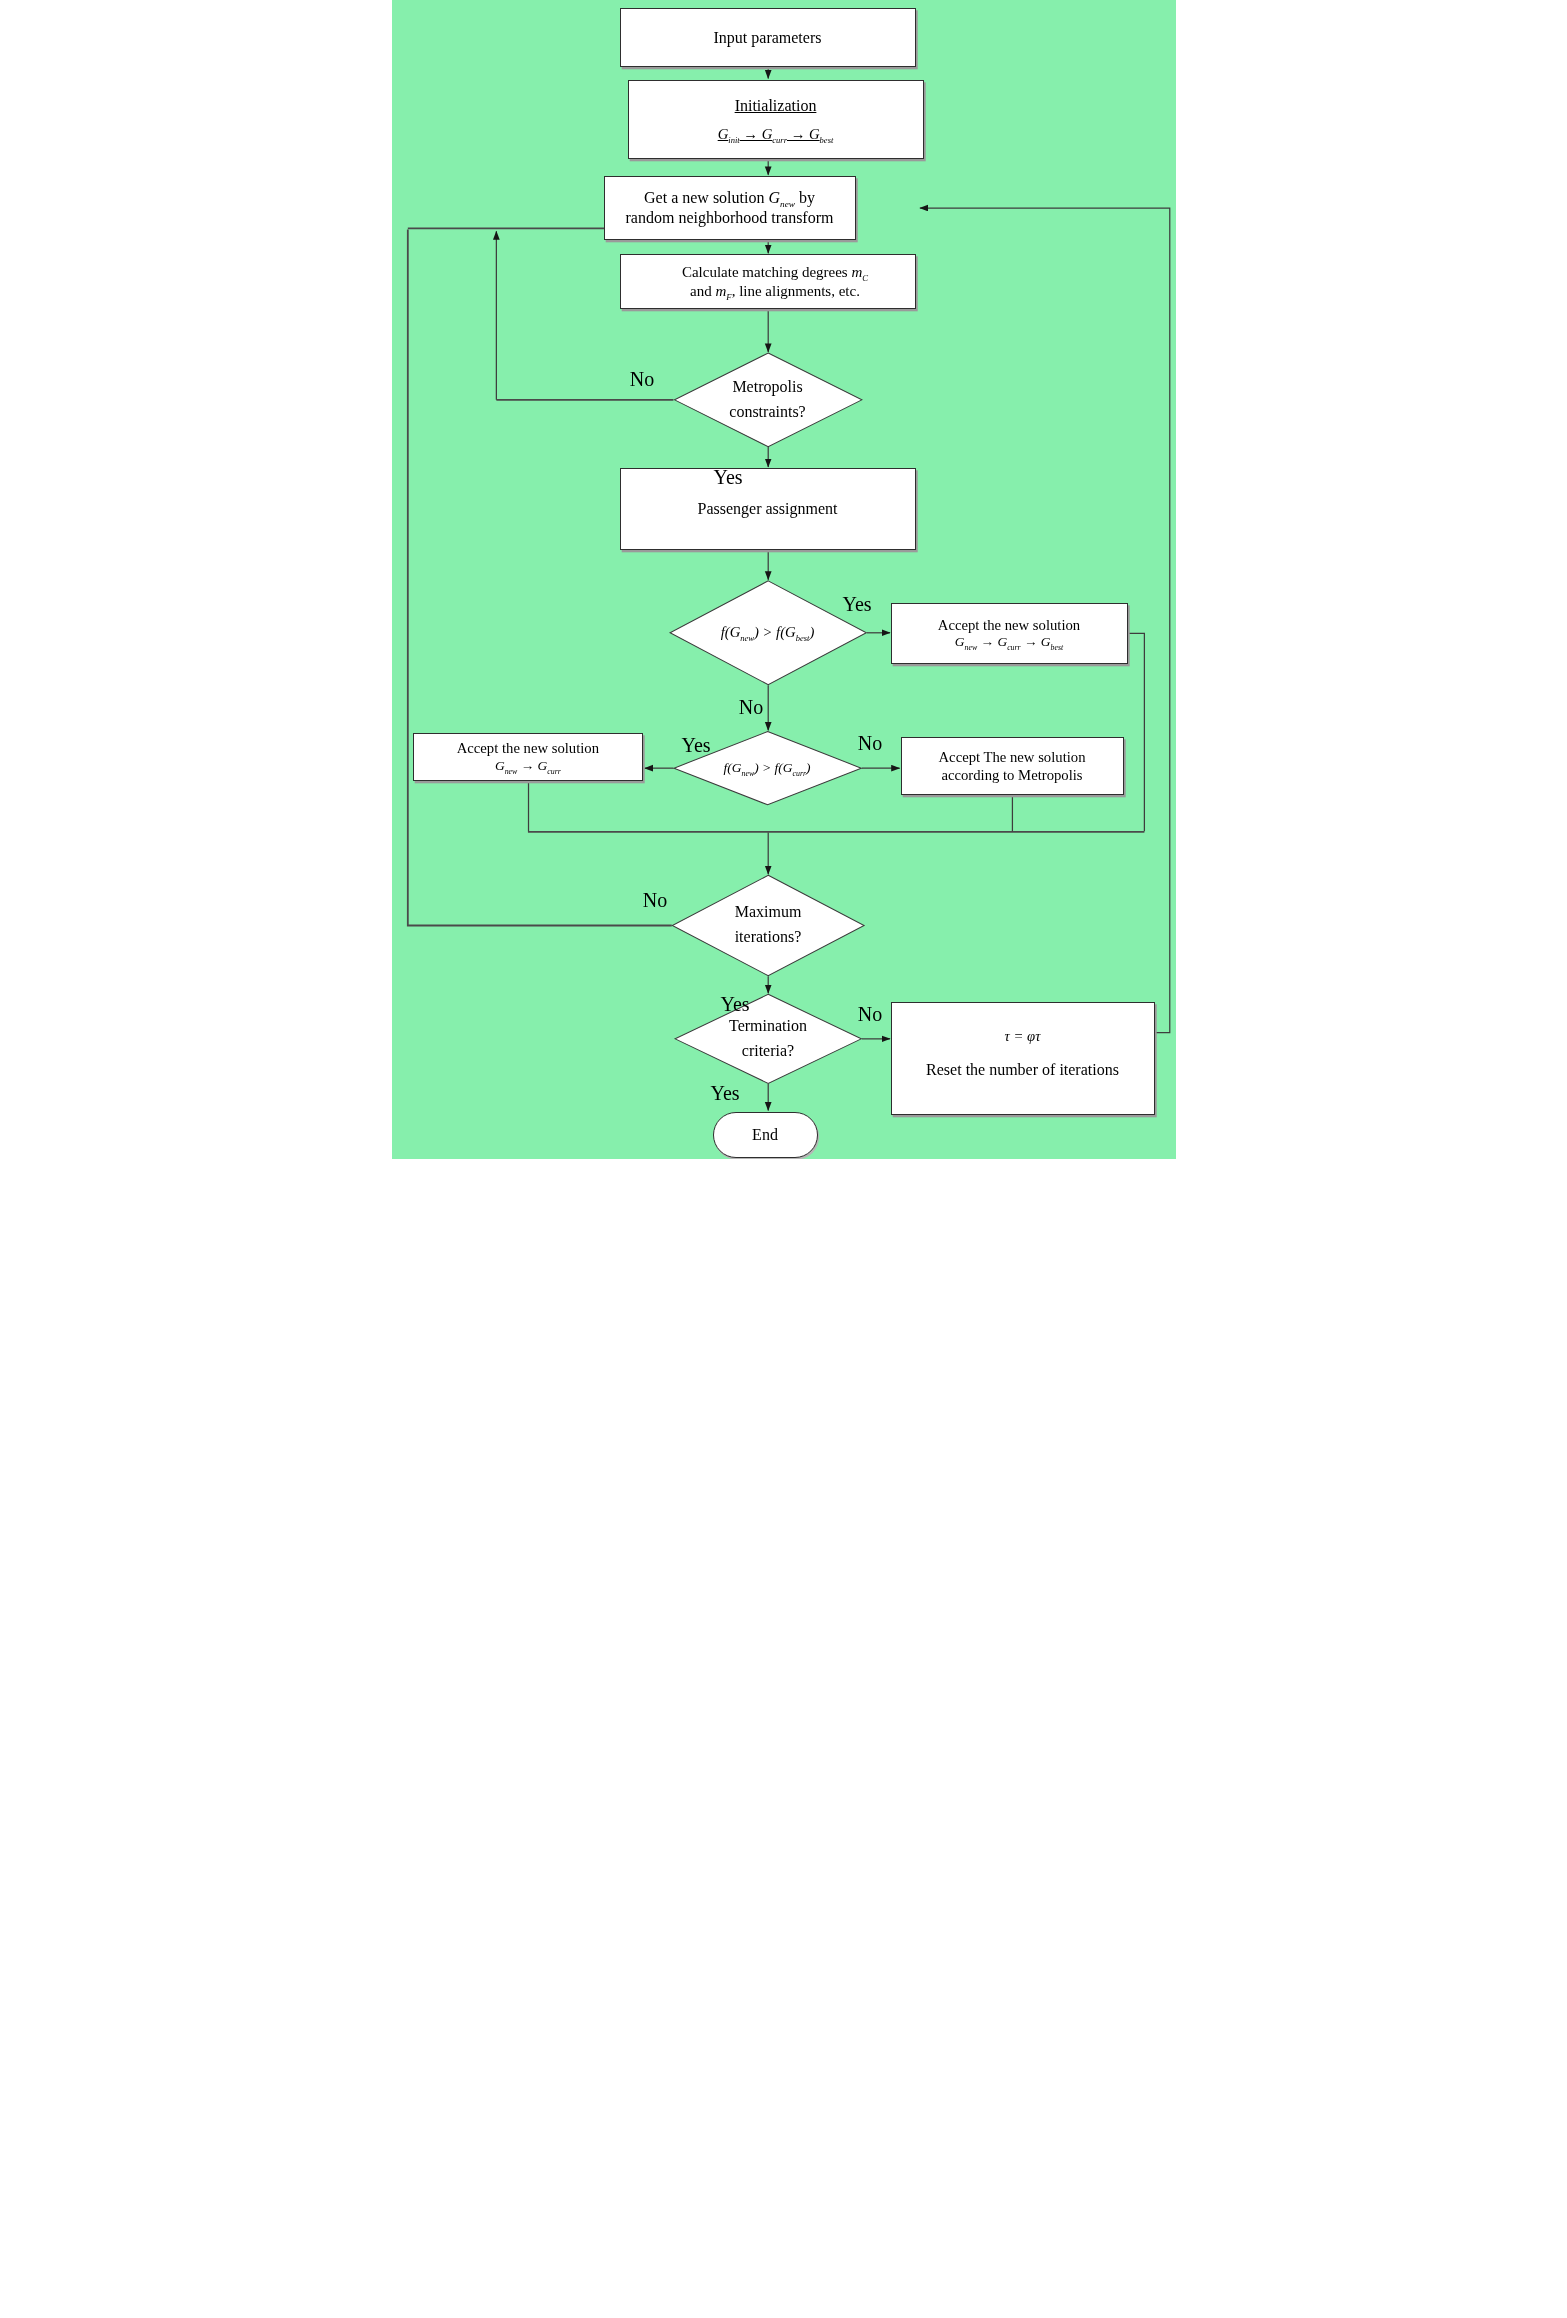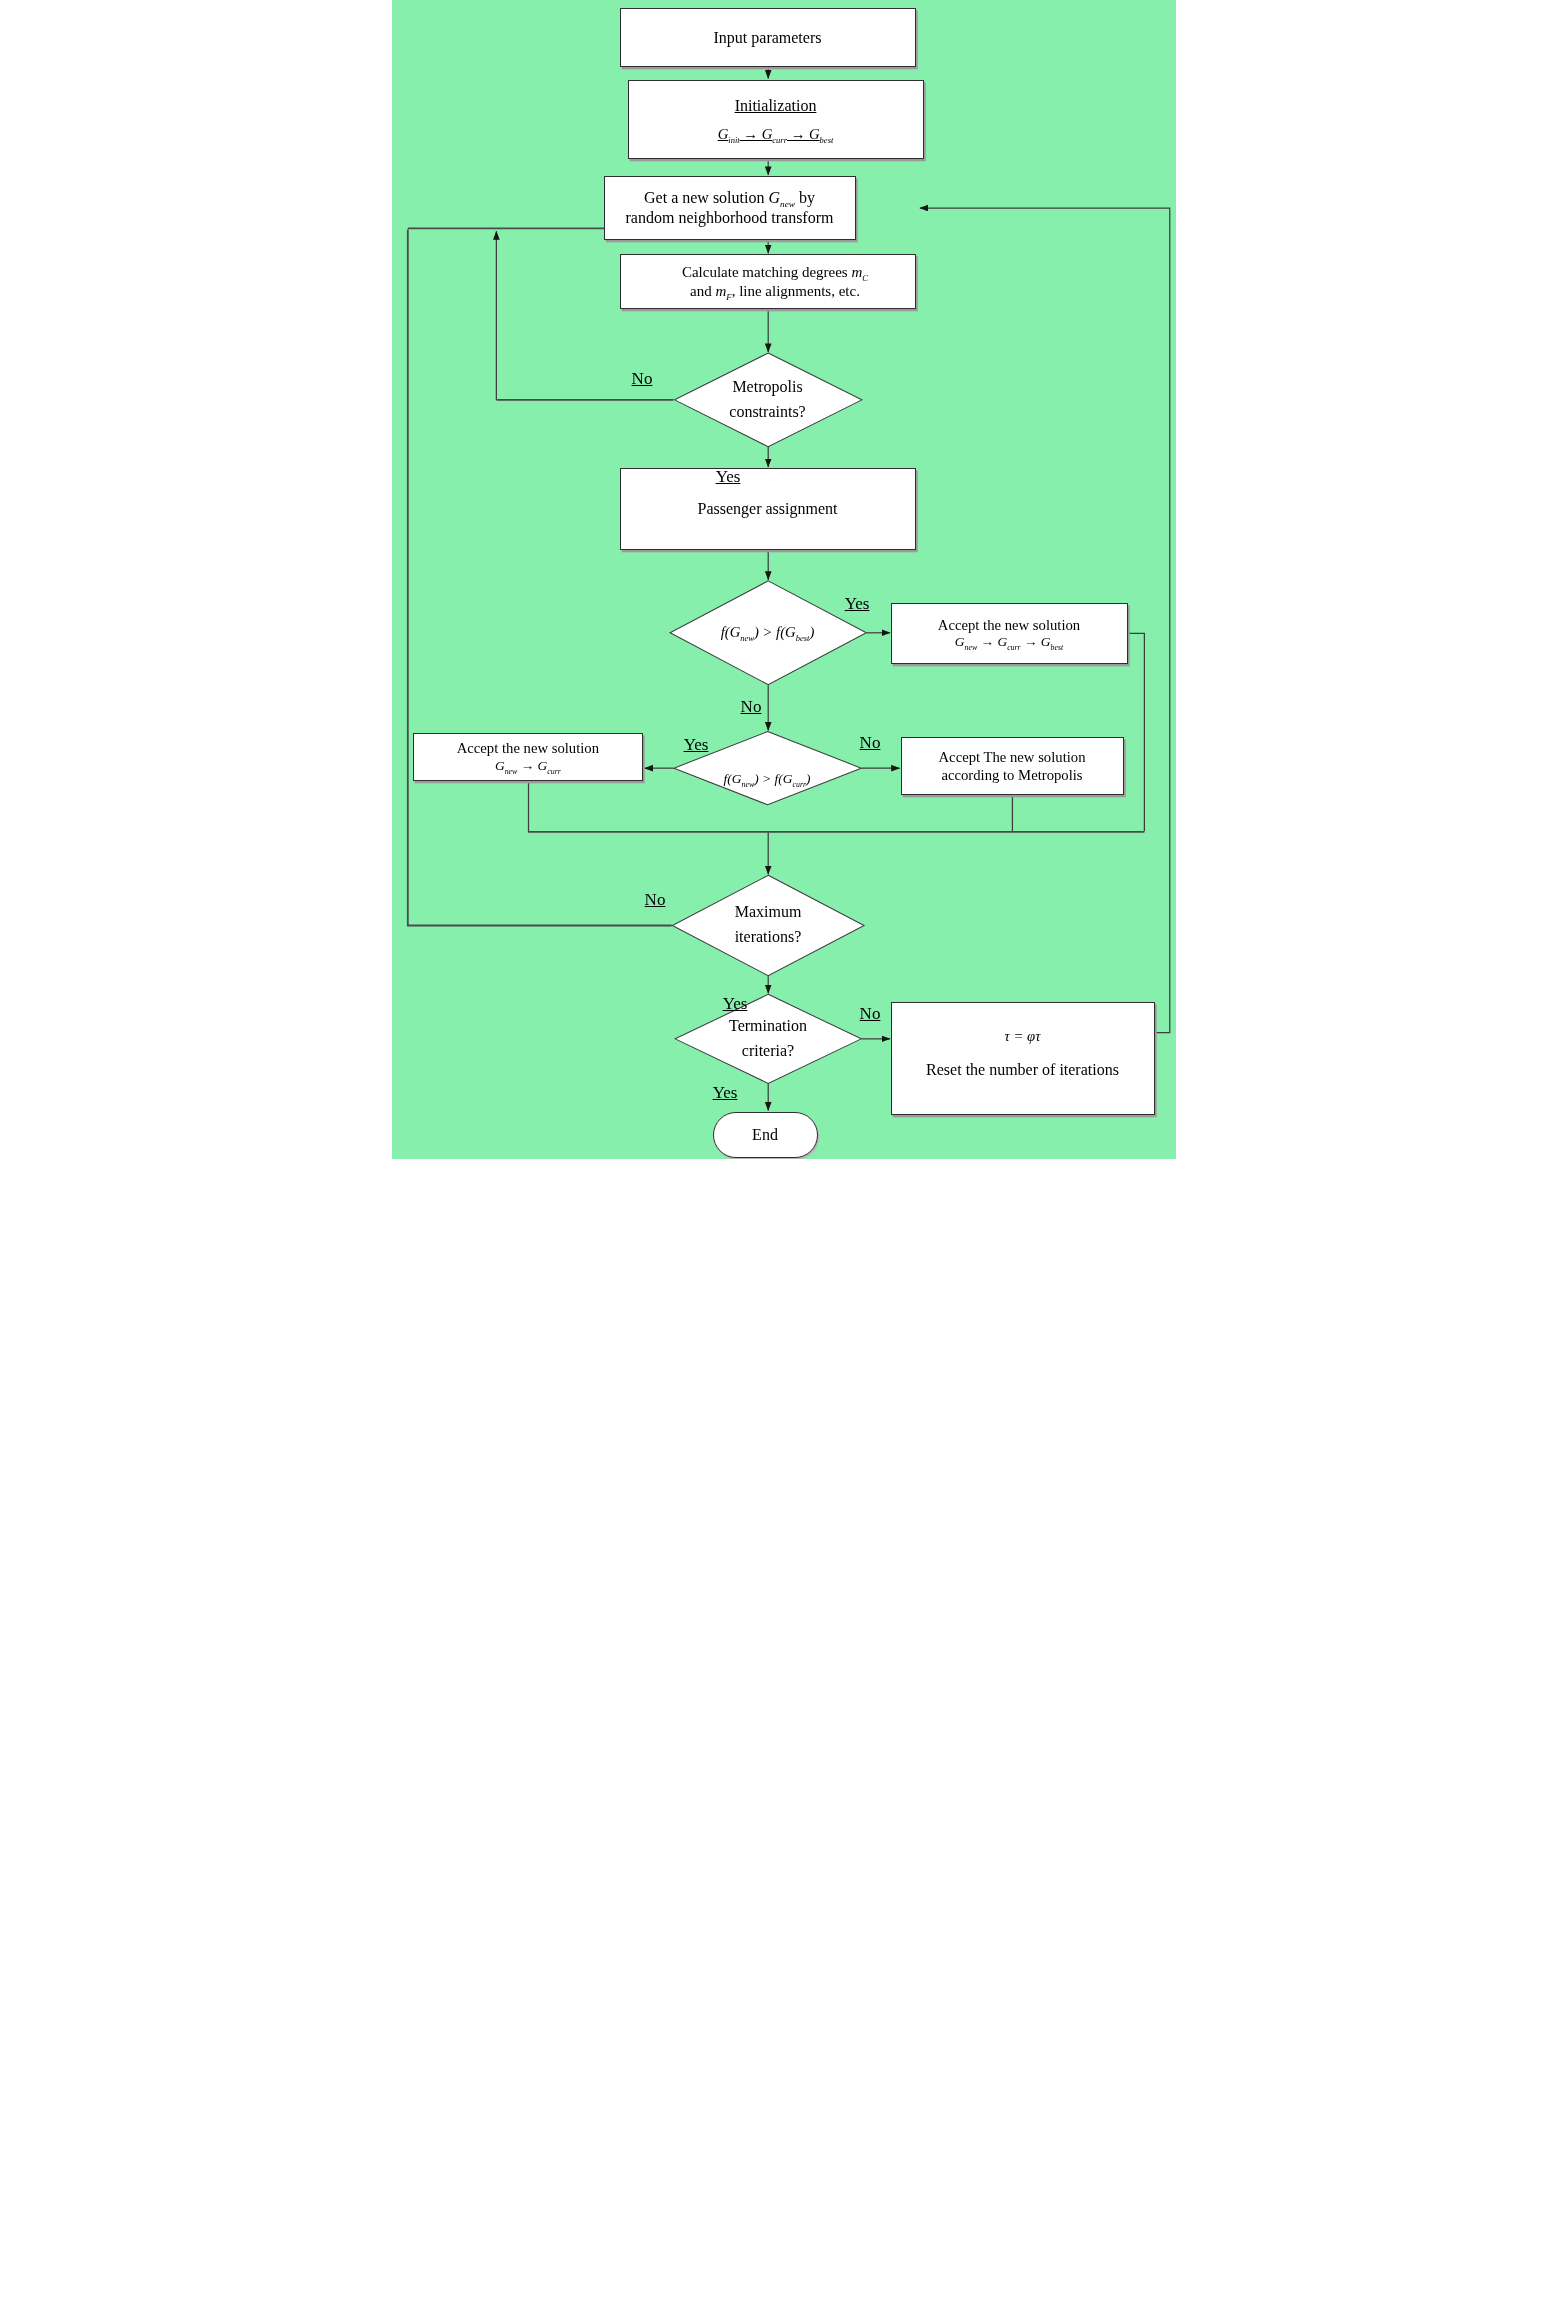--- a/index.html
+++ b/index.html
@@ -18,21 +18,21 @@
   .node .row{white-space:nowrap;}
   .gap{row-gap:9px;}
   .math{font-style:italic;}
   sub{font-size:0.58em;line-height:0;font-style:italic;}
   .dtext{
     position:absolute;display:flex;flex-direction:column;align-items:center;justify-content:center;
     text-align:center;font-size:16px;line-height:1.55;background:transparent;
   }
   .dtext .math{font-size:14.7px;}
   .lbl{
-    position:absolute;width:49px;height:20px;font-size:17px;text-align:center;line-height:20px;text-decoration:underline;
+    position:absolute;width:49px;height:20px;font-size:20px;text-align:center;line-height:20px;
   }
   .terminal{
     position:absolute;box-sizing:border-box;background:#fff;border:1.4px solid #2e2e2e;
     border-radius:26px;display:flex;align-items:center;justify-content:center;
     font-size:16px;box-shadow:1.1px 1.7px 0 #b5b5b5;
   }
   .reset-node{justify-content:flex-start;padding-top:24px;row-gap:14.7px;}
 </style>
 </head>
 <body>
@@ -129,21 +129,21 @@
 
   <div class="dtext" style="left:297px;top:365px;width:158px;height:69px;">
     <div>Metropolis</div>
     <div>constraints?</div>
   </div>
 
   <div class="dtext" style="left:282px;top:610px;width:188px;height:45px;">
     <div class="math">f(G<sub>new</sub>) &gt; f(G<sub>best</sub>)</div>
   </div>
 
-  <div class="dtext" style="left:282px;top:747px;width:187px;height:43px;justify-content:flex-end;">
+  <div class="dtext" style="left:282px;top:747px;width:187px;height:43px;">
     <div class="math" style="font-size:13.5px;">f(G<sub>new</sub>) &gt; f(G<sub>curr</sub>)</div>
   </div>
 
   <div class="dtext" style="left:303px;top:885px;width:147px;height:80px;">
     <div>Maximum</div>
     <div>iterations?</div>
   </div>
 
   <div class="dtext" style="left:303px;top:1003px;width:147px;height:71px;">
     <div>Termination</div>

